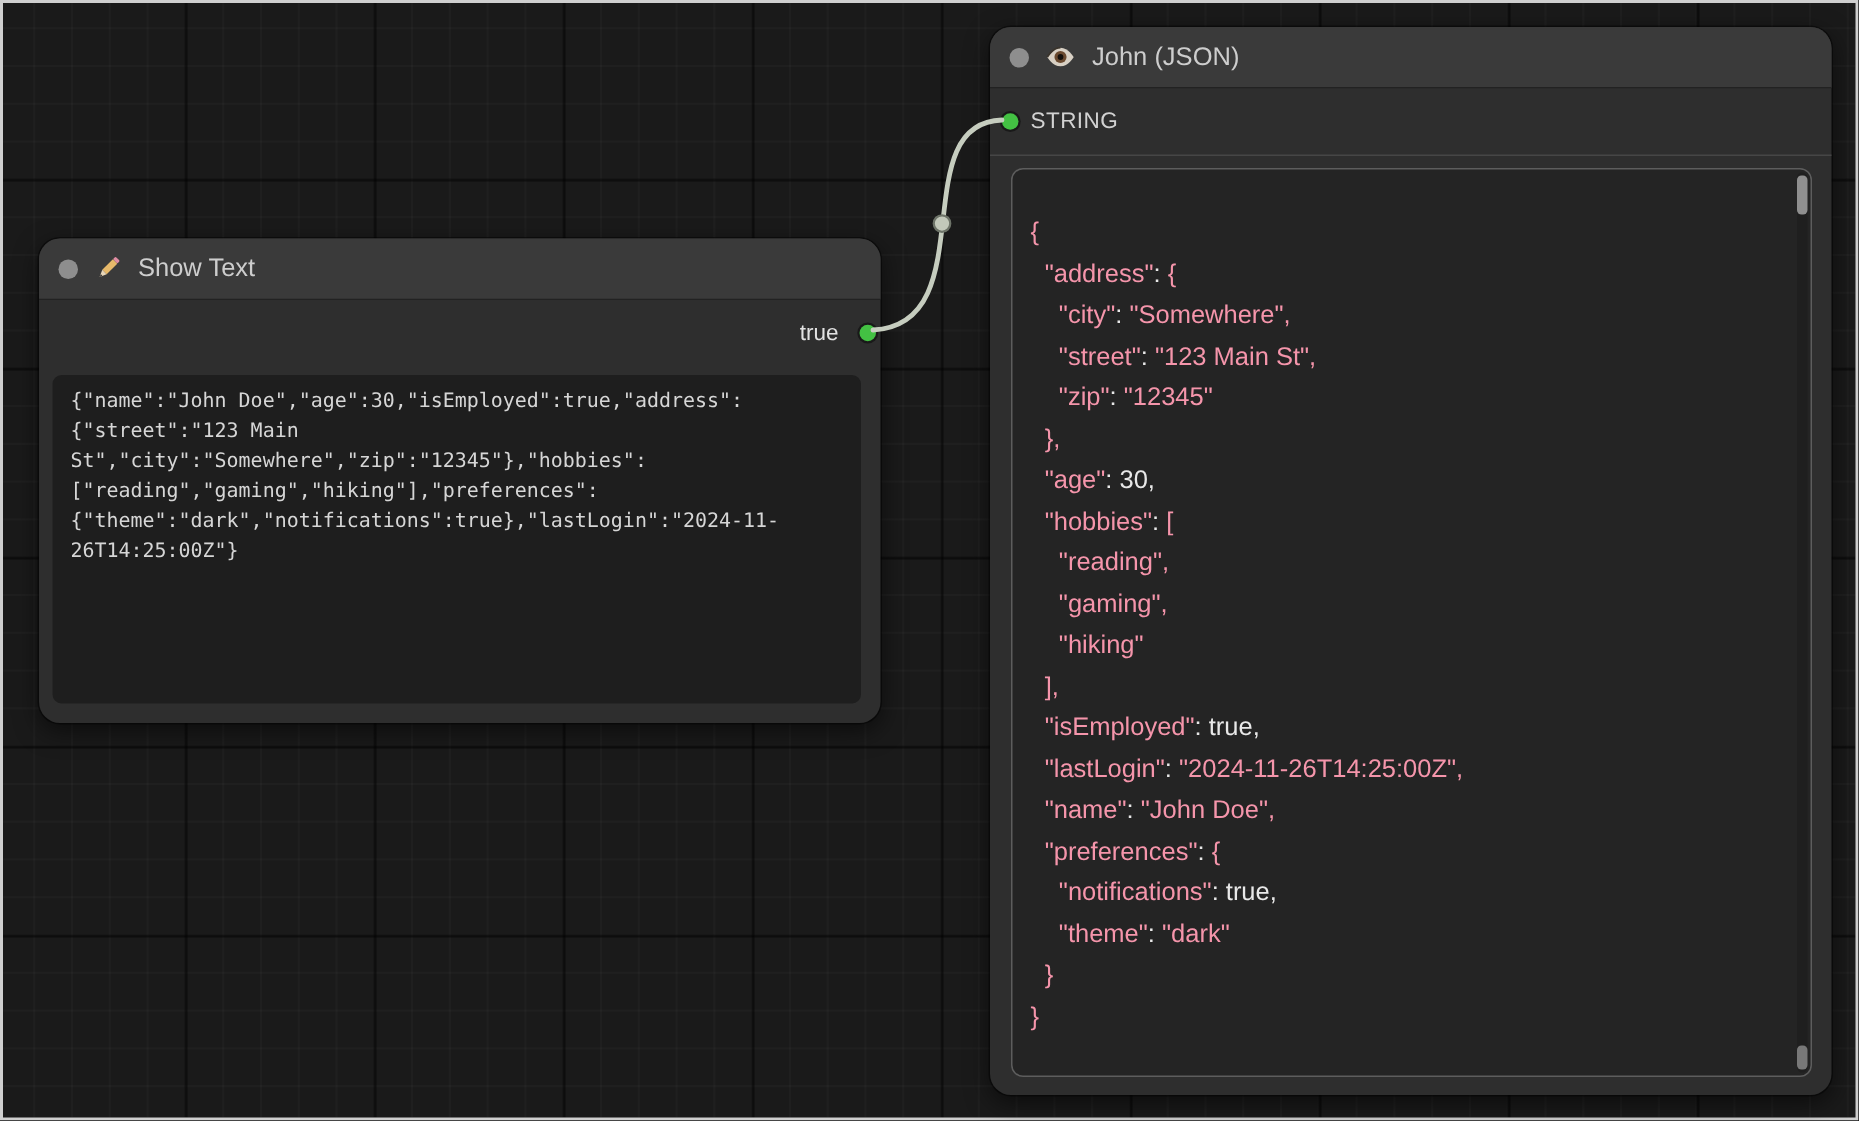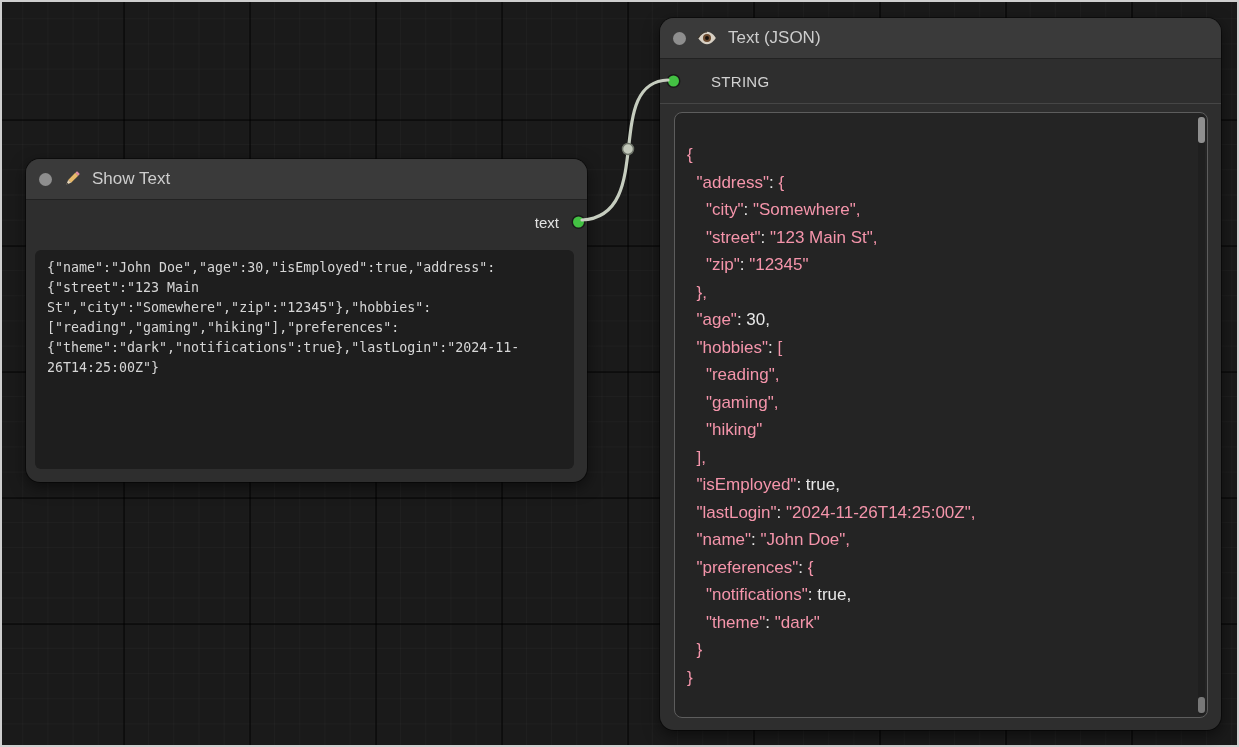--- a/index.html
+++ b/index.html
@@ -64,21 +64,21 @@
     resize:none; overflow:hidden;
     white-space:pre-wrap; overflow-wrap:break-word;
   }
 
   
   .node-show { left:658px; top:16px; width:561px; height:712px; }
   .slot-row-in { position:relative; height:44px; border-bottom:1px solid #464646; }
   .slot-row-in .port { left:8px; top:50%; transform:translateY(-50%); }
   .slot-row-in .slot-label {
     position:absolute; left:27px; top:50%; transform:translateY(-50%);
-    color:#d2d2d2; font-size:15px; letter-spacing:0.3px;margin-left:24px;
+    color:#d2d2d2; font-size:15px; letter-spacing:0.3px;
   }
   .json-box {
     position:relative; margin:8px 13px 0 14px; height:606px;
     box-sizing:border-box;
     border:1px solid #5d5d5d; border-radius:8px;
     background:#242424; overflow:hidden;
   }
   .json-content {
     padding:28px 20px 0 12px;
     font-size:17px; line-height:27.5px;
@@ -105,38 +105,38 @@
             <rect x="9.5" y="1" width="5" height="3" rx="1" fill="#e08ca4"></rect>
             <rect x="9.5" y="4" width="5" height="12" fill="#e7b96a"></rect>
             <path d="M9.5 16 L14.5 16 L12 21.5 Z" fill="#e8d6b8"></path>
             <path d="M11.2 19.2 L12.8 19.2 L12 21.5 Z" fill="#2b2b2b"></path>
           </g>
         </svg>
       </span>
       <span class="node-title">Show Text</span>
     </div>
     <div class="slot-row-out">
-      <span class="slot-label">text</span>
+      <span class="slot-label">true</span>
       <span class="port"></span>
     </div>
     <textarea class="text-widget" spellcheck="false" style="">{"name":"John Doe","age":30,"isEmployed":true,"address":{"street":"123 Main St","city":"Somewhere","zip":"12345"},"hobbies":["reading","gaming","hiking"],"preferences":{"theme":"dark","notifications":true},"lastLogin":"2024-11-26T14:25:00Z"}</textarea>
   </div>
 
   <div class="node node-show">
     <div class="node-header">
       <span class="collapse-dot"></span>
       <span class="node-icon">
         <svg viewBox="0 0 24 24" width="22" height="22" aria-hidden="true">
           <path d="M12 5.2 C6.2 5.2 2.4 12 2.4 12 S6.2 18.8 12 18.8 S21.6 12 21.6 12 S17.8 5.2 12 5.2 Z" fill="#d8d0c4"></path>
           <circle cx="12" cy="12" r="4.4" fill="#6b4a2f"></circle>
           <circle cx="12" cy="12" r="2.1" fill="#15100c"></circle>
           <path d="M12 5.2 C6.2 5.2 2.4 12 2.4 12" stroke="#3a342c" stroke-width="1.4" fill="none"></path>
         </svg>
       </span>
-      <span class="node-title">Text (JSON)</span>
+      <span class="node-title">John (JSON)</span>
     </div>
     <div class="slot-row-in">
       <span class="port"></span>
       <span class="slot-label">STRING</span>
     </div>
     <div class="json-box">
       <div class="json-content">
           <div class="json-line"><span class="tok-b">{</span></div>
           <div class="json-line"><span class="tok-p">  </span><span class="tok-s">"address"</span><span class="tok-p">: </span><span class="tok-b">{</span></div>
           <div class="json-line"><span class="tok-p">    </span><span class="tok-s">"city"</span><span class="tok-p">: </span><span class="tok-s">"Somewhere",</span></div>

